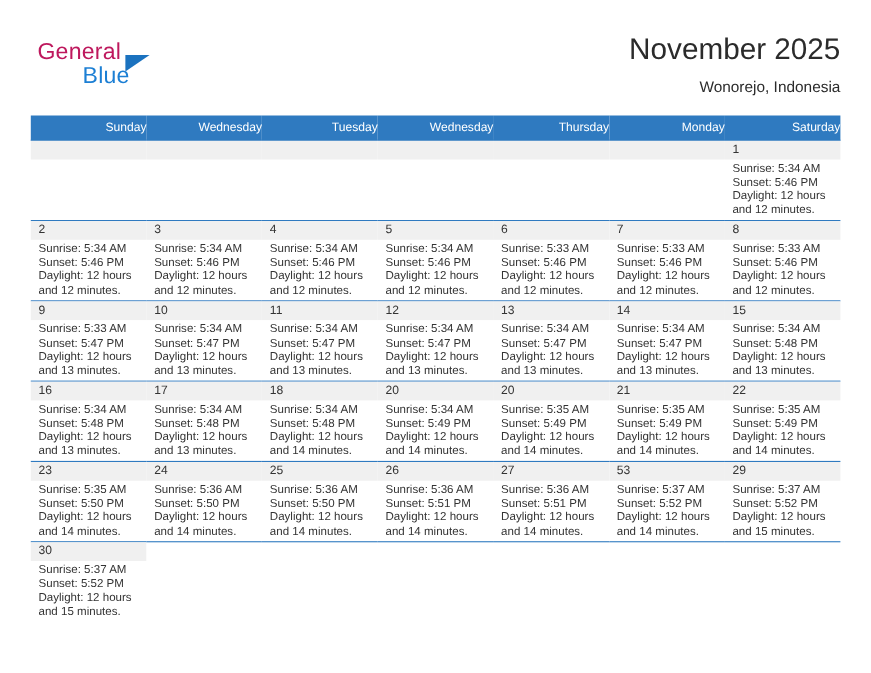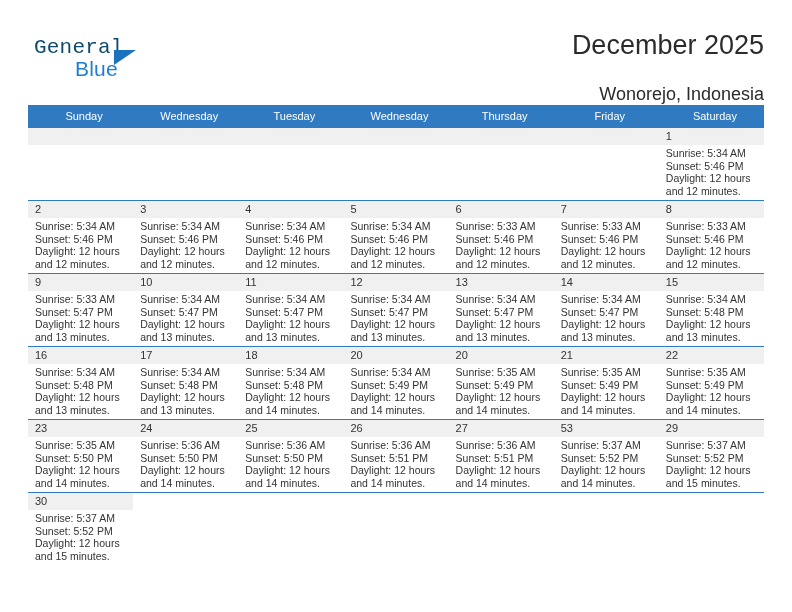--- a/index.html
+++ b/index.html
@@ -36,22 +36,22 @@
     top: 8px;
     width: 130px;
     height: 56px;
   }
   .brand-general {
     position: absolute;
     left: 0;
     top: 0;
     font-size: 21px;
     letter-spacing: 0.2px;
-    color: #0c4a6e;
-    font-family: Liberation Mono, monospace;
+    color: #be185d;
+    font-family: Liberation Sans, sans-serif;
   }
   .brand-blue {
     position: absolute;
     left: 41px;
     top: 21px;
     font-size: 21px;
     letter-spacing: 0.2px;
     color: #1c7fd4;
     font-family: "Liberation Sans", sans-serif;
   }
@@ -72,42 +72,42 @@
     top: 0;
     text-align: right;
   }
   .cal-title {
     font-size: 27px;
     color: #2b2b2b;
     line-height: 34px;
     white-space: nowrap;
   }
   .cal-subtitle {
-    font-size: 18px;
+    font-size: 14px;
     color: #2b2b2b;
     line-height: 20px;
-    margin-top: 22px;
+    margin-top: 7px;
     white-space: nowrap;
   }
 
   
   .calendar {
     position: absolute;
     left: 28px;
     top: 105px;
     width: 736px;
     border-collapse: collapse;
     table-layout: fixed;
   }
   .calendar th {
     background: #2f7ac0;
     color: #ffffff;
     font-size: 11px;
     font-weight: normal;
-    text-align: center;
+    text-align: right;
     padding: 5px 0 5px 7px;
     height: 11px;
     border: none;
   }
   .calendar td {
     vertical-align: top;
     padding: 0;
     border: none;
     border-top: 1px solid #2f7ac0;
     height: 72px;
@@ -151,35 +151,35 @@
 
   <div class="header">
 
     <div class="brand">
       <span class="brand-general">General</span>
       <span class="brand-triangle"></span>
       <span class="brand-blue">Blue</span>
     </div>
 
     <div class="title-block">
-      <div class="cal-title">December 2025</div>
+      <div class="cal-title">November 2025</div>
       <div class="cal-subtitle">Wonorejo, Indonesia</div>
     </div>
 
   </div>
 
   <table class="calendar">
     <thead>
       <tr id="weekday-row">
           <th>Sunday</th>
           <th>Wednesday</th>
           <th>Tuesday</th>
           <th>Wednesday</th>
           <th>Thursday</th>
-          <th>Friday</th>
+          <th>Monday</th>
           <th>Saturday</th>
         </tr>
     </thead>
     <tbody id="weeks-body">
         <tr class="week-row">
           <td>
             <div class="daycell placeholder">
               <div class="daynum-band">&nbsp;</div>
             </div>
           </td>

